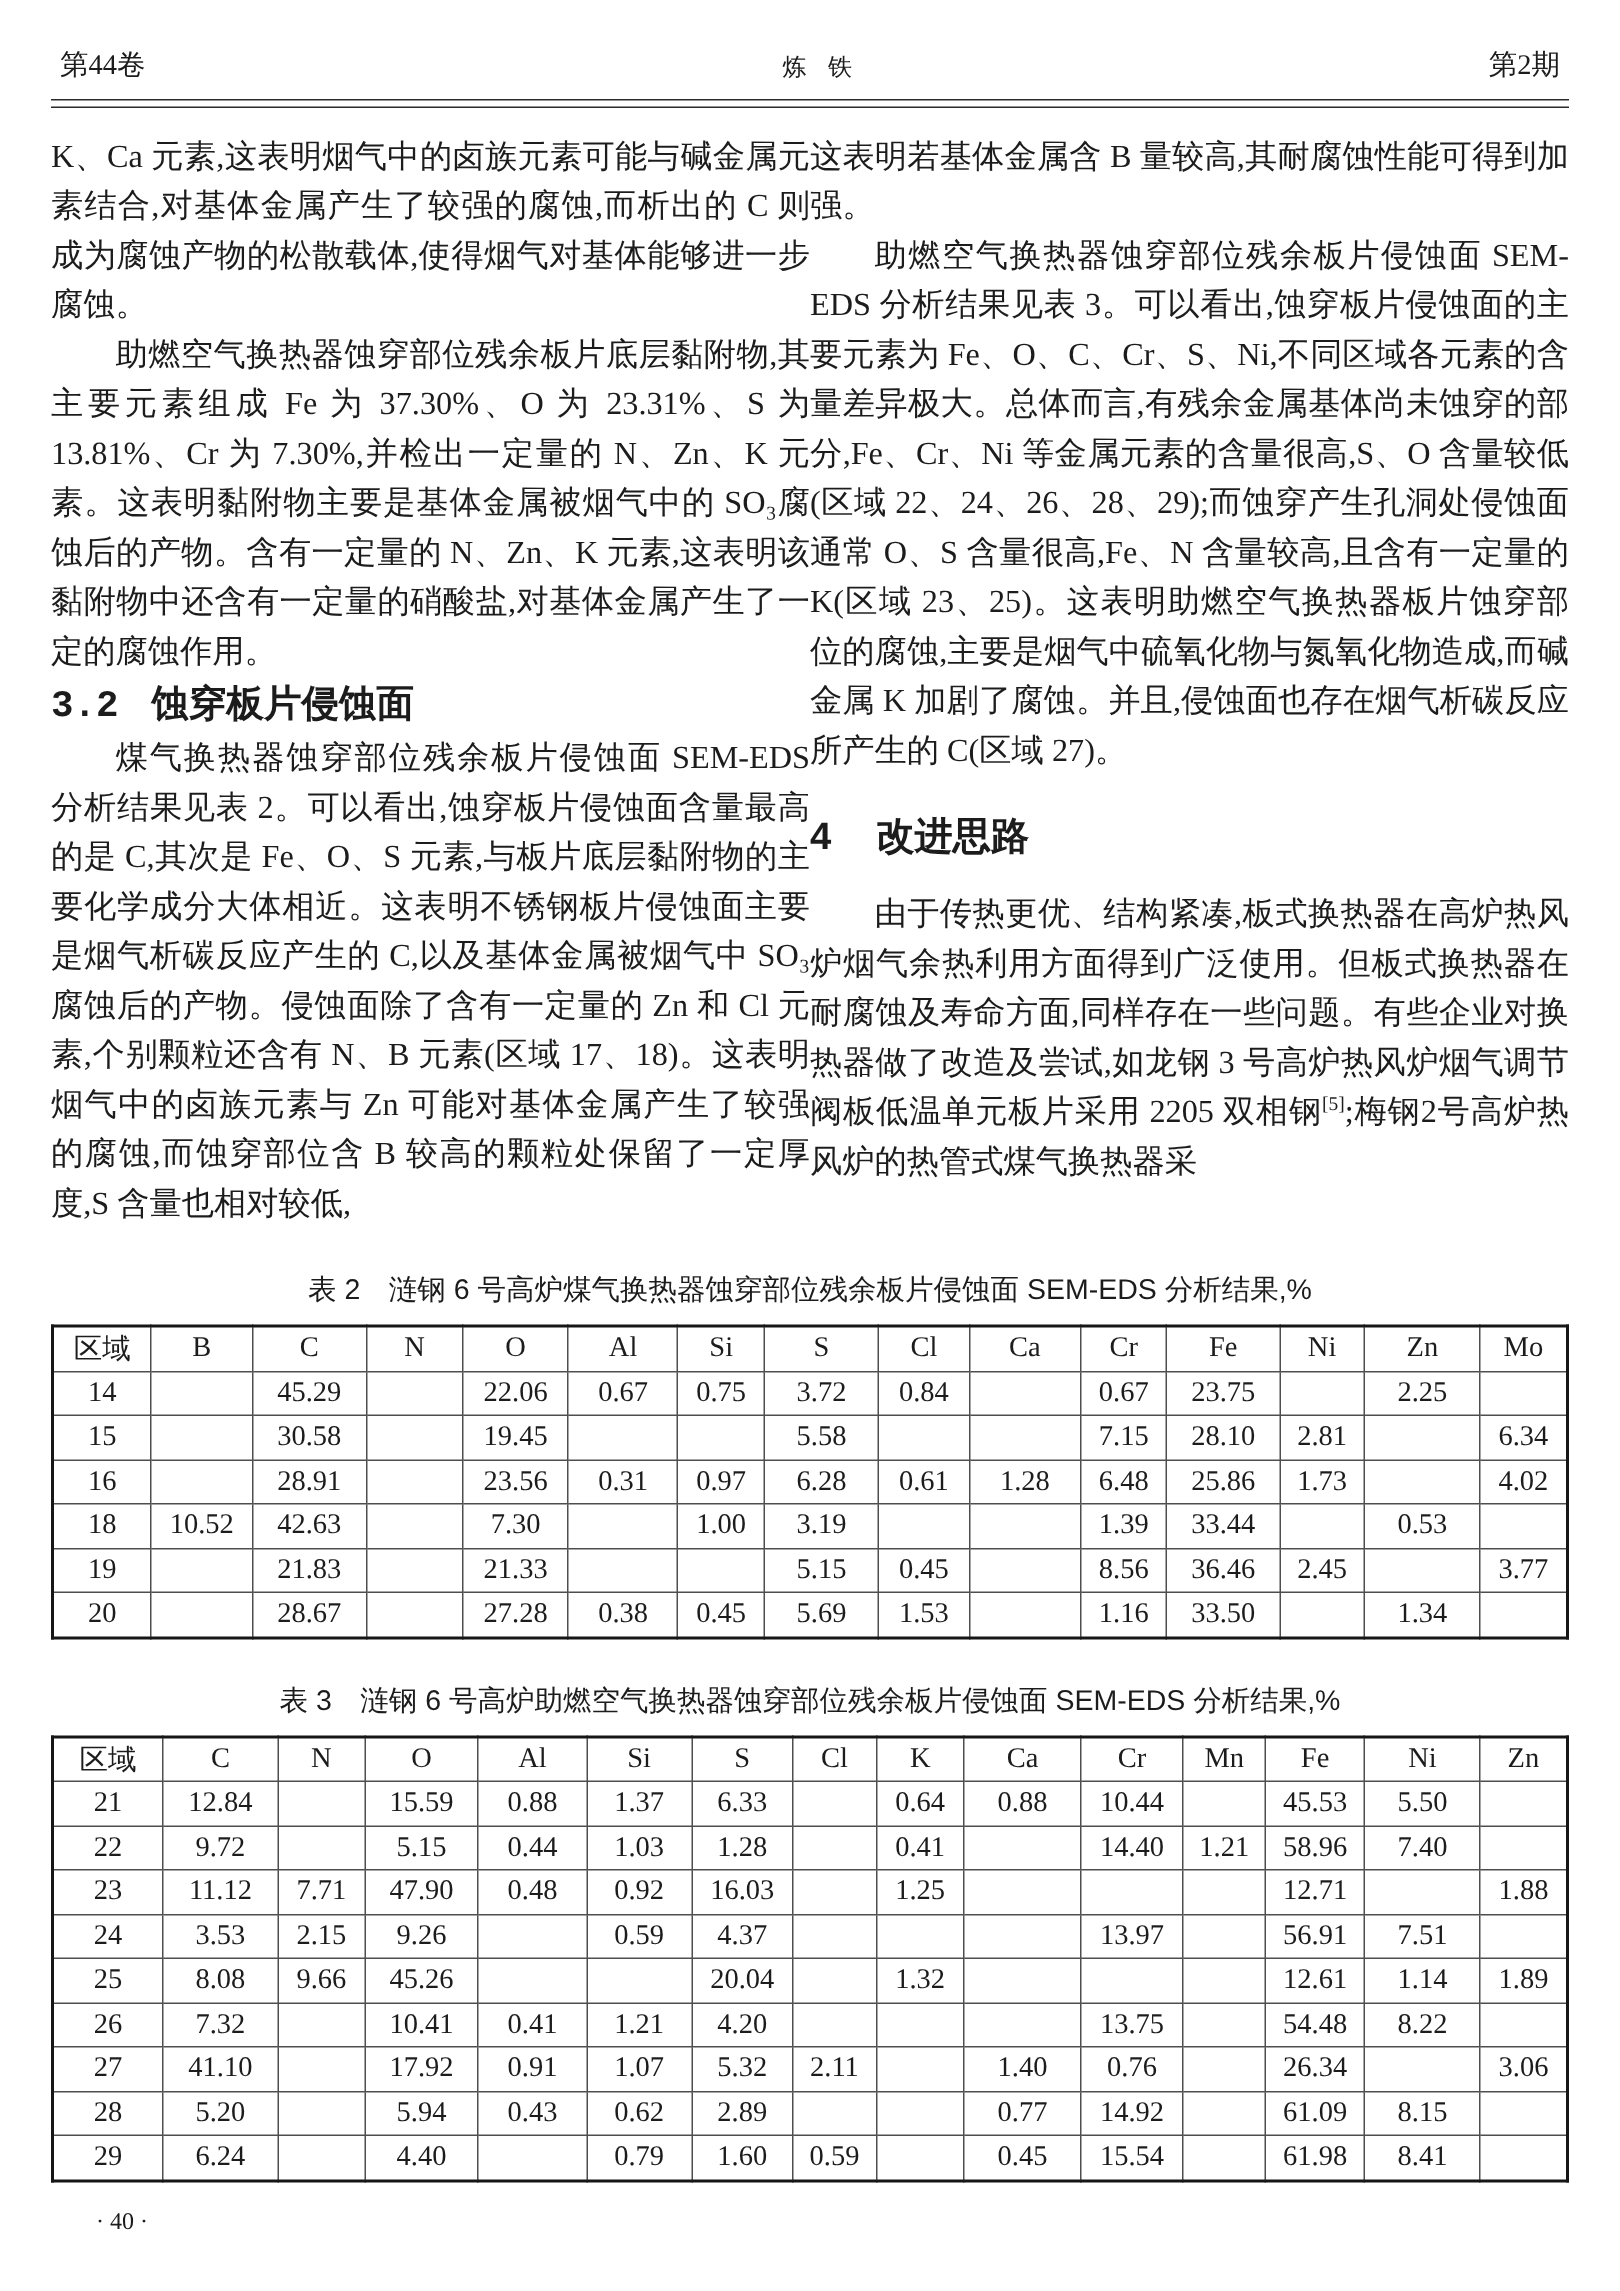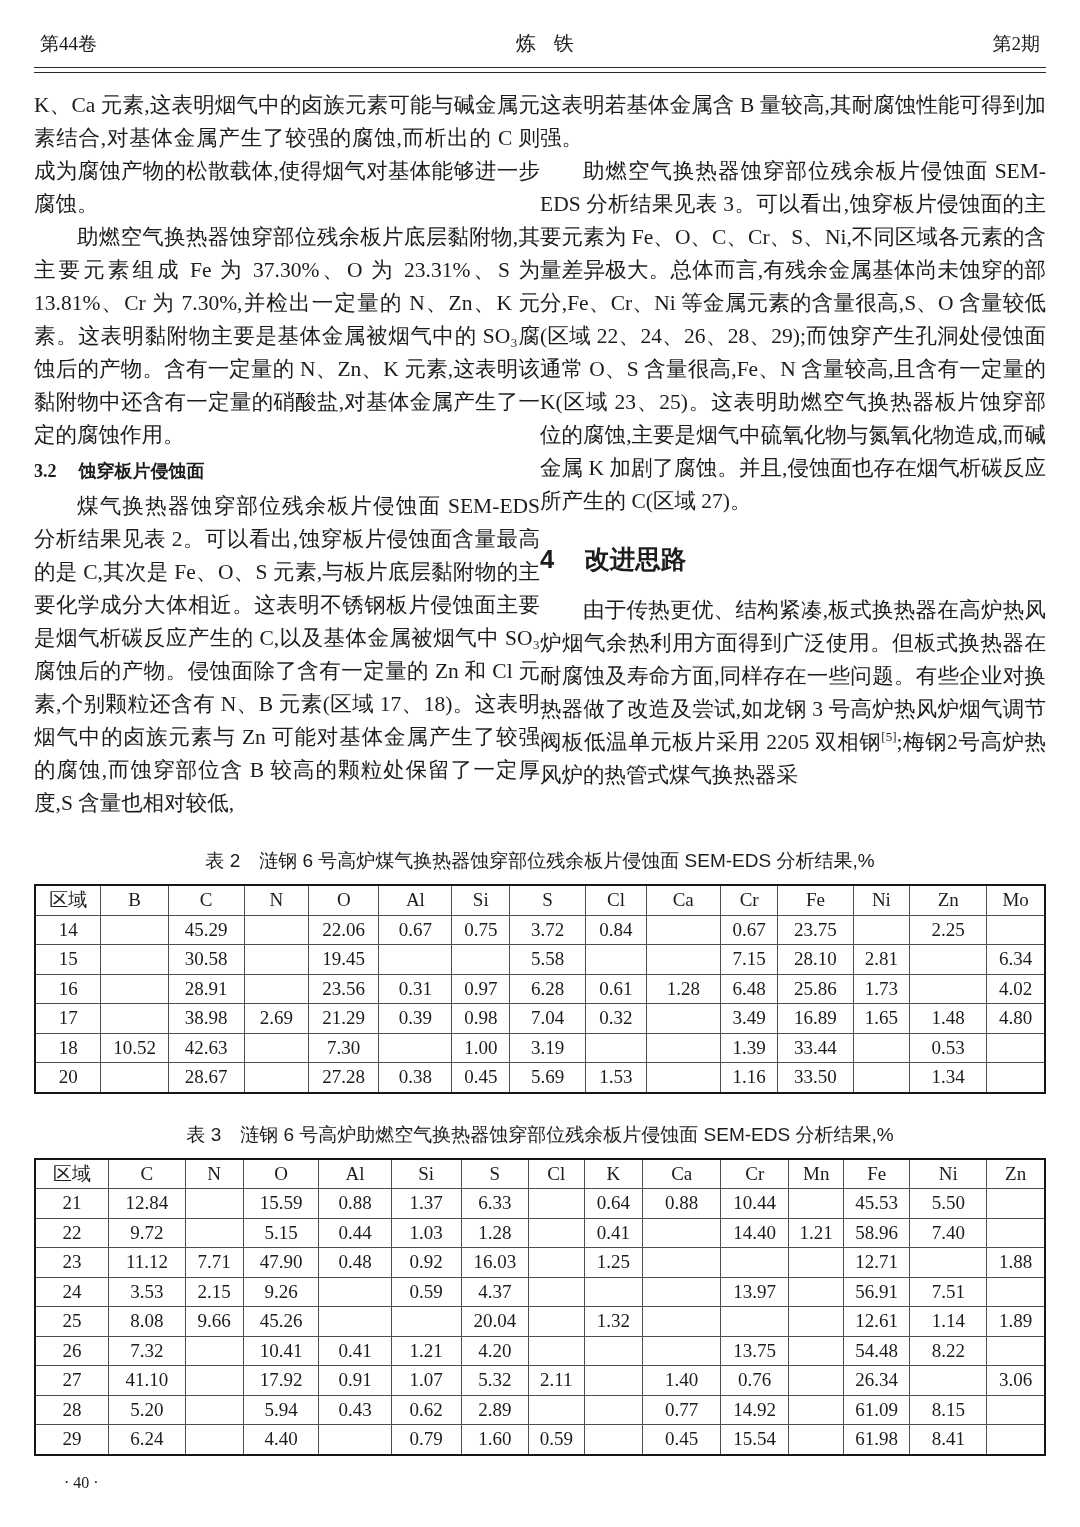--- a/index.html
+++ b/index.html
@@ -7,30 +7,30 @@
     width:1080px;height:1527px;box-sizing:border-box;
     padding:0 34px;background:#fff;color:#1c1c1c;
     font-family:"Liberation Serif","DejaVu Serif",serif;
     position:relative;overflow:hidden;
   }
   
   .page-header{
     display:flex;justify-content:space-between;align-items:flex-end;
     padding:30px 6px 10px;font-size:19px;gap:21px;
   }
-  .journal-name{letter-spacing:0.9em;text-indent:0.9em;font-size:20px;font-family:Liberation Serif, serif;}
+  .journal-name{letter-spacing:0.9em;text-indent:0.9em;font-size:16px;font-family:Liberation Serif, serif;}
   .rule-double{border-top:1.5px solid #2a2a2a;border-bottom:1.5px solid #2a2a2a;height:4px;}
   
   .columns{display:flex;margin-top:16px;}
   .col{flex:1;font-size:21.5px;line-height:33px;text-align:justify;}
   .col p{margin:0;}
   .indent{text-indent:2em;}
   .h-sub{
-    font-family:Liberation Serif, serif;
-    font-weight:bold;font-size:18px;margin:3px 0 2px;line-height:33px;
+    font-family:Liberation Mono, monospace;
+    font-weight:bold;font-size:25px;margin:3px 0 2px;line-height:33px;
   }
   .h-sub .h-num{margin-right:22px;}
   .h-main{
     font-family:"Liberation Sans","DejaVu Sans",sans-serif;
     font-weight:bold;font-size:25.5px;margin:24px 0 18px;line-height:34px;
   }
   .h-main .h-num{margin-right:30px;}
   sup{font-size:13px;line-height:0;}
   
   .table-title{
@@ -168,52 +168,52 @@
           <td>6.28</td>
           <td>0.61</td>
           <td>1.28</td>
           <td>6.48</td>
           <td>25.86</td>
           <td>1.73</td>
           <td></td>
           <td>4.02</td>
         </tr>
         <tr>
-          <td>17</td>
-          <td></td>
-          <td>38.98</td>
-          <td>2.69</td>
-          <td>21.29</td>
-          <td>0.39</td>
-          <td>0.98</td>
-          <td>7.04</td>
-          <td>0.32</td>
-          <td></td>
-          <td>3.49</td>
-          <td>16.89</td>
-          <td>1.65</td>
-          <td>1.48</td>
-          <td>4.80</td>
-        </tr>
-        <tr>
           <td>18</td>
           <td>10.52</td>
           <td>42.63</td>
           <td></td>
           <td>7.30</td>
           <td></td>
           <td>1.00</td>
           <td>3.19</td>
           <td></td>
           <td></td>
           <td>1.39</td>
           <td>33.44</td>
           <td></td>
           <td>0.53</td>
           <td></td>
+        </tr>
+        <tr>
+          <td>19</td>
+          <td></td>
+          <td>21.83</td>
+          <td></td>
+          <td>21.33</td>
+          <td></td>
+          <td></td>
+          <td>5.15</td>
+          <td>0.45</td>
+          <td></td>
+          <td>8.56</td>
+          <td>36.46</td>
+          <td>2.45</td>
+          <td></td>
+          <td>3.77</td>
         </tr>
         <tr>
           <td>20</td>
           <td></td>
           <td>28.67</td>
           <td></td>
           <td>27.28</td>
           <td>0.38</td>
           <td>0.45</td>
           <td>5.69</td>

